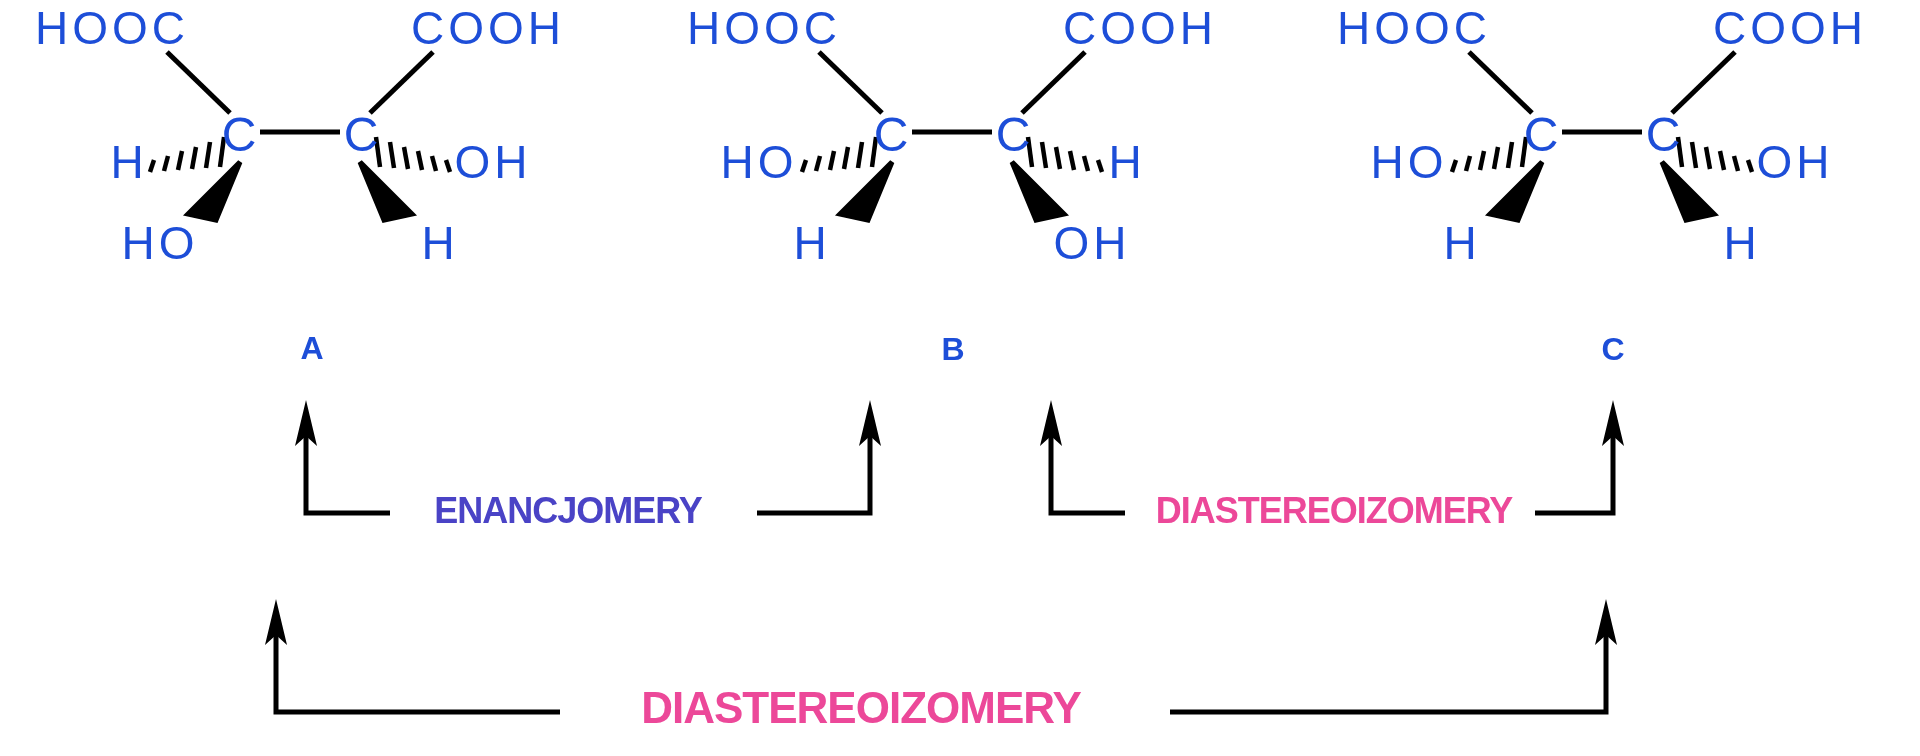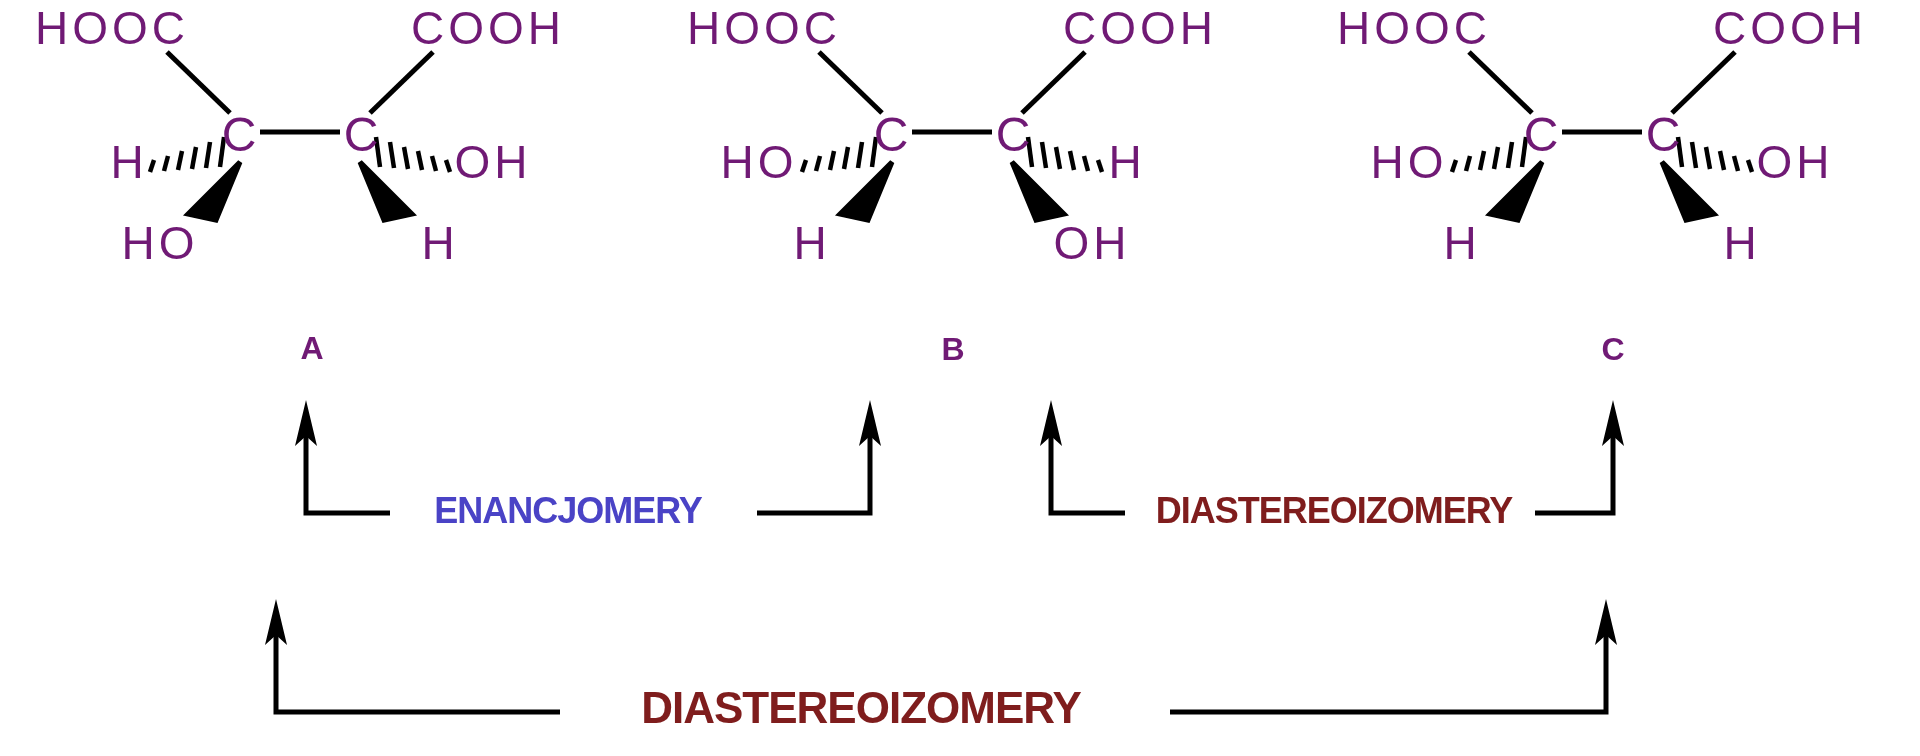--- a/index.html
+++ b/index.html
@@ -8,30 +8,30 @@
     width:1920px;height:756px;
     background:#ffffff;
     font-family:"Liberation Sans", sans-serif;
     overflow:hidden;
   }
   #strokes{position:absolute;left:0;top:0;}
   .txt{
     position:absolute;
     transform:translate(-50%,-50%);
     white-space:nowrap;
-    color:#701a75;
+    color:#1d4ed8;
     line-height:1;
   }
   .formula{font-size:46px;letter-spacing:4px;}
   .atom{font-size:48px;}
   .abc{font-size:32px;font-weight:bold;}
   .rel{font-size:36px;font-weight:bold;letter-spacing:-1px;}
   .rel-big{font-size:44px;font-weight:bold;letter-spacing:-1px;}
   .enan{color:#4a43c6;}
-  .diast{color:#7f1d1d;}
+  .diast{color:#ec4899;}
 </style>
 </head>
 <body>
 
 <div id="canvas">
 
   <svg id="strokes" width="1920" height="756" viewBox="0 0 1920 756">
     <g stroke="#000" stroke-width="5" fill="#000">
 
       <g>

